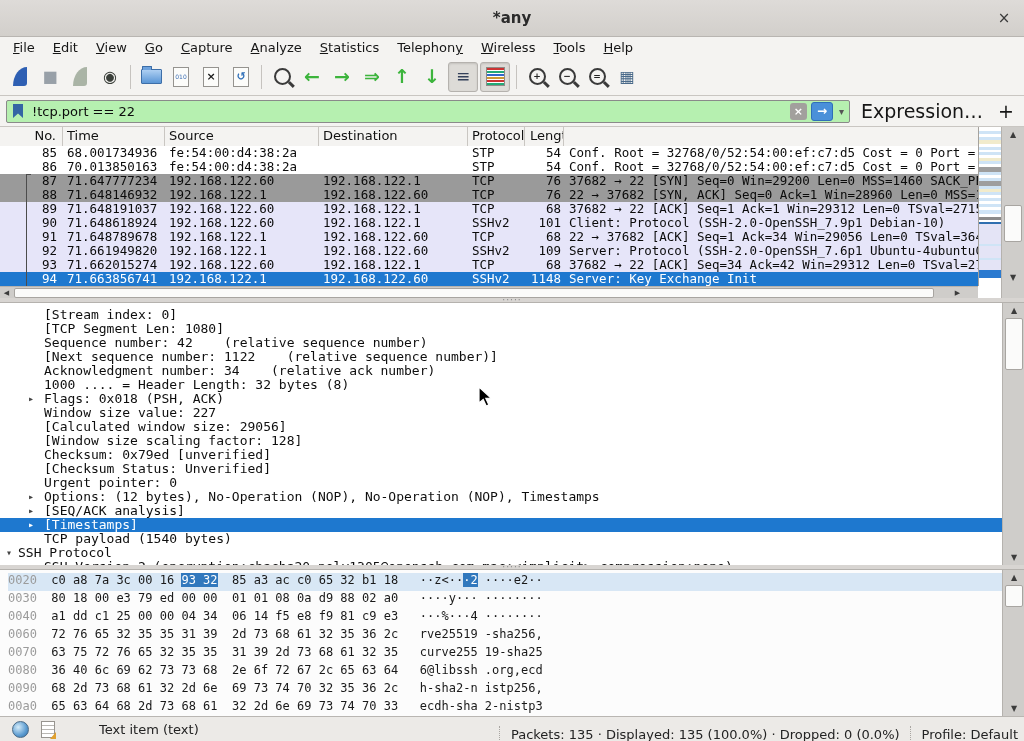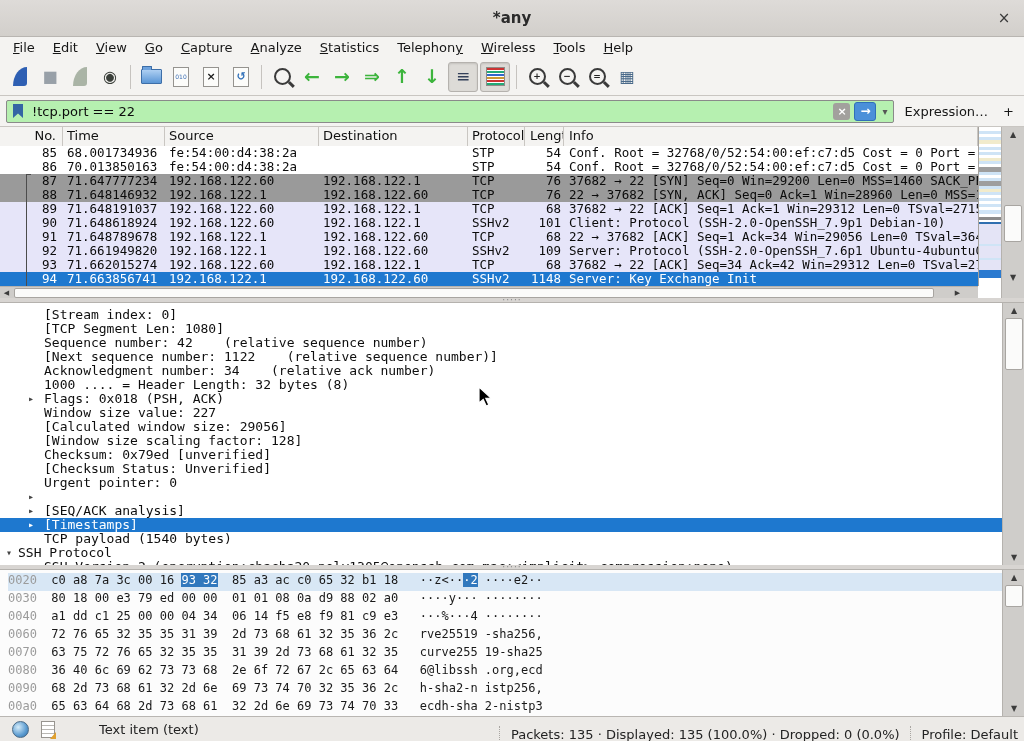--- a/index.html
+++ b/index.html
@@ -52,21 +52,21 @@
   .ribbon{width:10px;height:14px;background:#3465a4;
     clip-path:polygon(0 0,100% 0,100% 100%,50% 68%,0 100%);margin:0 3px}
   .filter-input{flex:1;border:none;outline:none;background:transparent;
     font-family:"DejaVu Sans","Liberation Sans",sans-serif;font-size:13px;color:#0c0c0c;height:18px}
   .clear-btn{width:17px;height:17px;border-radius:3px;background:#a2a09d;color:#fff;
     display:flex;align-items:center;justify-content:center;font-size:11px;font-weight:bold}
   .apply-btn{width:20px;height:17px;border-radius:3px;background:var(--accent_blue);
     border:1px solid #2f6fb8;color:#fff;display:flex;align-items:center;justify-content:center;
     font-size:12px;font-weight:bold}
   .combo-caret{font-size:10px;color:#555;padding:0 2px}
-  .expression-btn,.add-filter-btn{font-size:13px;color:#161616;white-space:nowrap;padding:0 4px}
+  .expression-btn,.add-filter-btn{font-size:19px;color:#161616;white-space:nowrap;padding:0 4px}
   
   .packetlist{position:absolute;top:127px;left:0;right:0;height:171px;background:#fff}
   .plheader{position:absolute;top:0;left:0;width:978px;height:19px;background:#f4f3f1;
     border-bottom:3px solid #c2410c;display:flex;overflow:hidden}
   .hcell{font-size:13px;color:#111;border-right:1px solid #c9c6c2;padding:1px 0 0 5px;
     white-space:nowrap;overflow:hidden;flex-shrink:0}
   .plrows{position:absolute;top:19px;left:0;width:978px;height:140px;overflow:hidden;
     font-family:"DejaVu Sans Mono","Liberation Mono",monospace;font-size:12.5px}
   .prow{display:flex;height:14px;line-height:14px;white-space:nowrap;color:#0b0b0b}
   .prow span{flex-shrink:0;overflow:hidden}
@@ -253,21 +253,20 @@
 </div>
 
 <div class="packetlist" data-name="packet-list-pane">
   <div class="plheader" data-name="packet-list-header">
       <span class="hcell c0" data-name="column-header-no">No.</span>
       <span class="hcell c1" data-name="column-header-time">Time</span>
       <span class="hcell c2" data-name="column-header-source">Source</span>
       <span class="hcell c3" data-name="column-header-destination">Destination</span>
       <span class="hcell c4" data-name="column-header-protocol">Protocol</span>
       <span class="hcell c5" data-name="column-header-length">Length</span>
-      <span class="hcell c6" data-name="column-header-info">Info</span>
     </div>
   <div class="plrows" data-name="packet-list-rows">
     <div class="convline" data-name="conversation-indicator"></div>
   <div class="prow stp" data-name="packet-row">
         <span class="c0">85</span>
         <span class="c1">68.001734936</span>
         <span class="c2">fe:54:00:d4:38:2a</span>
         <span class="c3"></span>
         <span class="c4">STP</span>
         <span class="c5">54</span>
@@ -415,21 +414,21 @@
     <div class="dline" data-name="detail-line"><span class="arr"></span><span class="dtext">[Next sequence number: 1122    (relative sequence number)]</span></div>
     <div class="dline" data-name="detail-line"><span class="arr"></span><span class="dtext">Acknowledgment number: 34    (relative ack number)</span></div>
     <div class="dline" data-name="detail-line"><span class="arr"></span><span class="dtext">1000 .... = Header Length: 32 bytes (8)</span></div>
     <div class="dline" data-name="detail-line"><span class="arr" data-name="expand-icon">▸</span><span class="dtext">Flags: 0x018 (PSH, ACK)</span></div>
     <div class="dline" data-name="detail-line"><span class="arr"></span><span class="dtext">Window size value: 227</span></div>
     <div class="dline" data-name="detail-line"><span class="arr"></span><span class="dtext">[Calculated window size: 29056]</span></div>
     <div class="dline" data-name="detail-line"><span class="arr"></span><span class="dtext">[Window size scaling factor: 128]</span></div>
     <div class="dline" data-name="detail-line"><span class="arr"></span><span class="dtext">Checksum: 0x79ed [unverified]</span></div>
     <div class="dline" data-name="detail-line"><span class="arr"></span><span class="dtext">[Checksum Status: Unverified]</span></div>
     <div class="dline" data-name="detail-line"><span class="arr"></span><span class="dtext">Urgent pointer: 0</span></div>
-    <div class="dline" data-name="detail-line"><span class="arr" data-name="expand-icon">▸</span></div>
+    <div class="dline" data-name="detail-line"><span class="arr" data-name="expand-icon">▸</span><span class="dtext">Options: (12 bytes), No-Operation (NOP), No-Operation (NOP), Timestamps</span></div>
     <div class="dline" data-name="detail-line"><span class="arr" data-name="expand-icon">▸</span><span class="dtext">[SEQ/ACK analysis]</span></div>
     <div class="dline sel" data-name="detail-line"><span class="arr" data-name="expand-icon">▸</span><span class="dtext">[Timestamps]</span></div>
     <div class="dline" data-name="detail-line"><span class="arr"></span><span class="dtext">TCP payload (1540 bytes)</span></div>
     <div class="dline lvl0" data-name="detail-line"><span class="arr" data-name="collapse-icon">▾</span><span class="dtext">SSH Protocol</span></div>
     <div class="dline" data-name="detail-line"><span class="arr" data-name="expand-icon">▸</span><span class="dtext">SSH Version 2 (encryption:chacha20-poly1305@openssh.com mac:&lt;implicit&gt; compression:none)</span></div>
   </div>
 <div class="sbar" style="top:303px;height:262px" data-name="details-vscrollbar">
   <span class="varrow" style="top:0" data-name="details-scroll-up-icon">▲</span>
   <div class="vthumb" style="top:15px;height:52px" data-name="details-scroll-thumb"></div>
   <span class="varrow" style="top:247px" data-name="details-scroll-down-icon">▼</span>

